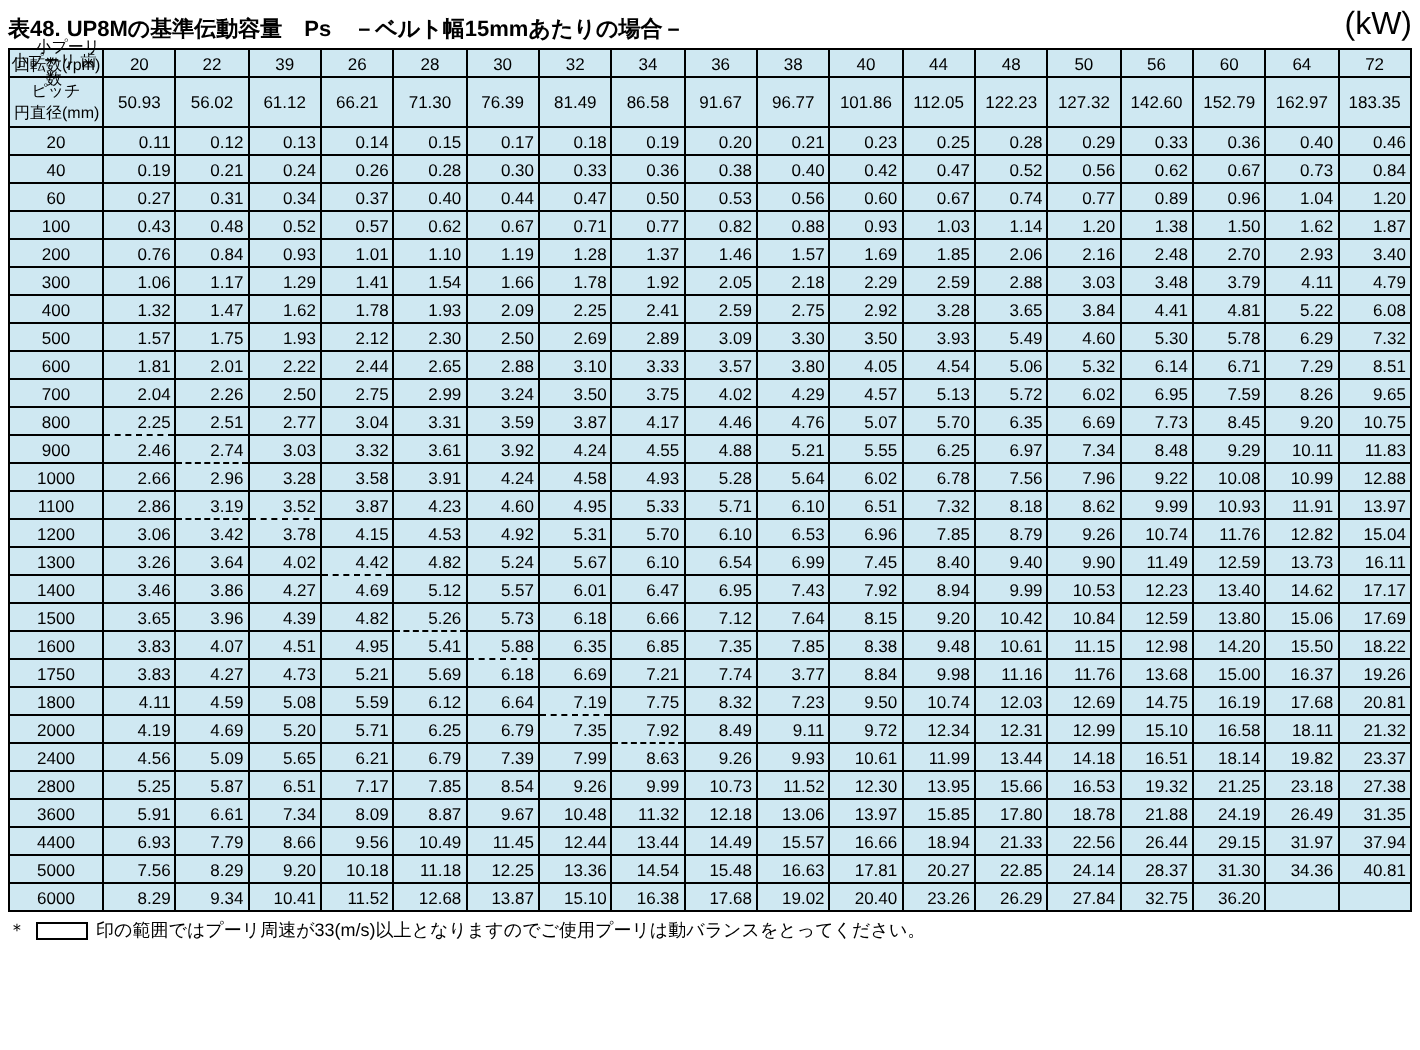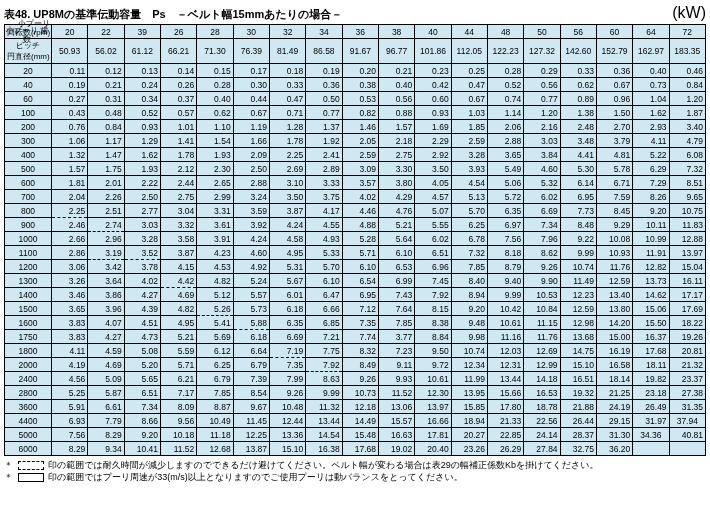--- a/index.html
+++ b/index.html
@@ -21,21 +21,21 @@
   .corner { font-size: 8px; line-height: 9px; text-align: center; position: relative; }
   .corner .top { position: absolute; top: 1px; right: 2px; }
   .corner .bot { position: absolute; bottom: 1px; left: 2px; text-align: right; }
   .col-rpm { width: 44px; }
   .col-v { width: 34px; }
   .dash-r { border-right: 1px dashed #000 !important; }
   .dash-b { border-bottom: 1px dashed #000 !important; }
   .dash-t { border-top: 1px dashed #000 !important; }
   .solid-l { border-left: 1px solid #000 !important; }
   .solid-r { border-right: 1px solid #000 !important; }
-  .solid-b { border-bottom: 1px solid #000 !important; text-align: center; }
+  .solid-b { border-bottom: 1px solid #000 !important; }
   .solid-t { border-top: 1px solid #000 !important; }
   .notes { font-size: 9px; margin-top: 3px; line-height: 12px; }
   .swatch { display: inline-block; width: 26px; height: 9px; border: 1px dashed #000; vertical-align: middle; margin: 0 2px; }
   .swatch.sld { border: 1px solid #000; }
 </style>
 </head>
 <body>
 
 <div class="header">
   <span class="title">表48. UP8Mの基準伝動容量　Ps　－ベルト幅15mmあたりの場合－</span>
@@ -703,21 +703,16 @@
         <td>36.20</td>
         <td></td>
         <td></td>
       </tr>
     </tbody>
 </table>
 
 <div class="notes">
   <div>
     <span>＊</span>
-    <span class="swatch"></span>
-    <span>印の範囲では耐久時間が減少しますのでできるだけ避けてください。ベルト幅が変わる場合は表29の幅補正係数Kbを掛けてください。</span>
-  </div>
-  <div>
-    <span>＊</span>
     <span class="swatch sld"></span>
     <span>印の範囲ではプーリ周速が33(m/s)以上となりますのでご使用プーリは動バランスをとってください。</span>
   </div>
 </div>
 
 </body></html>

